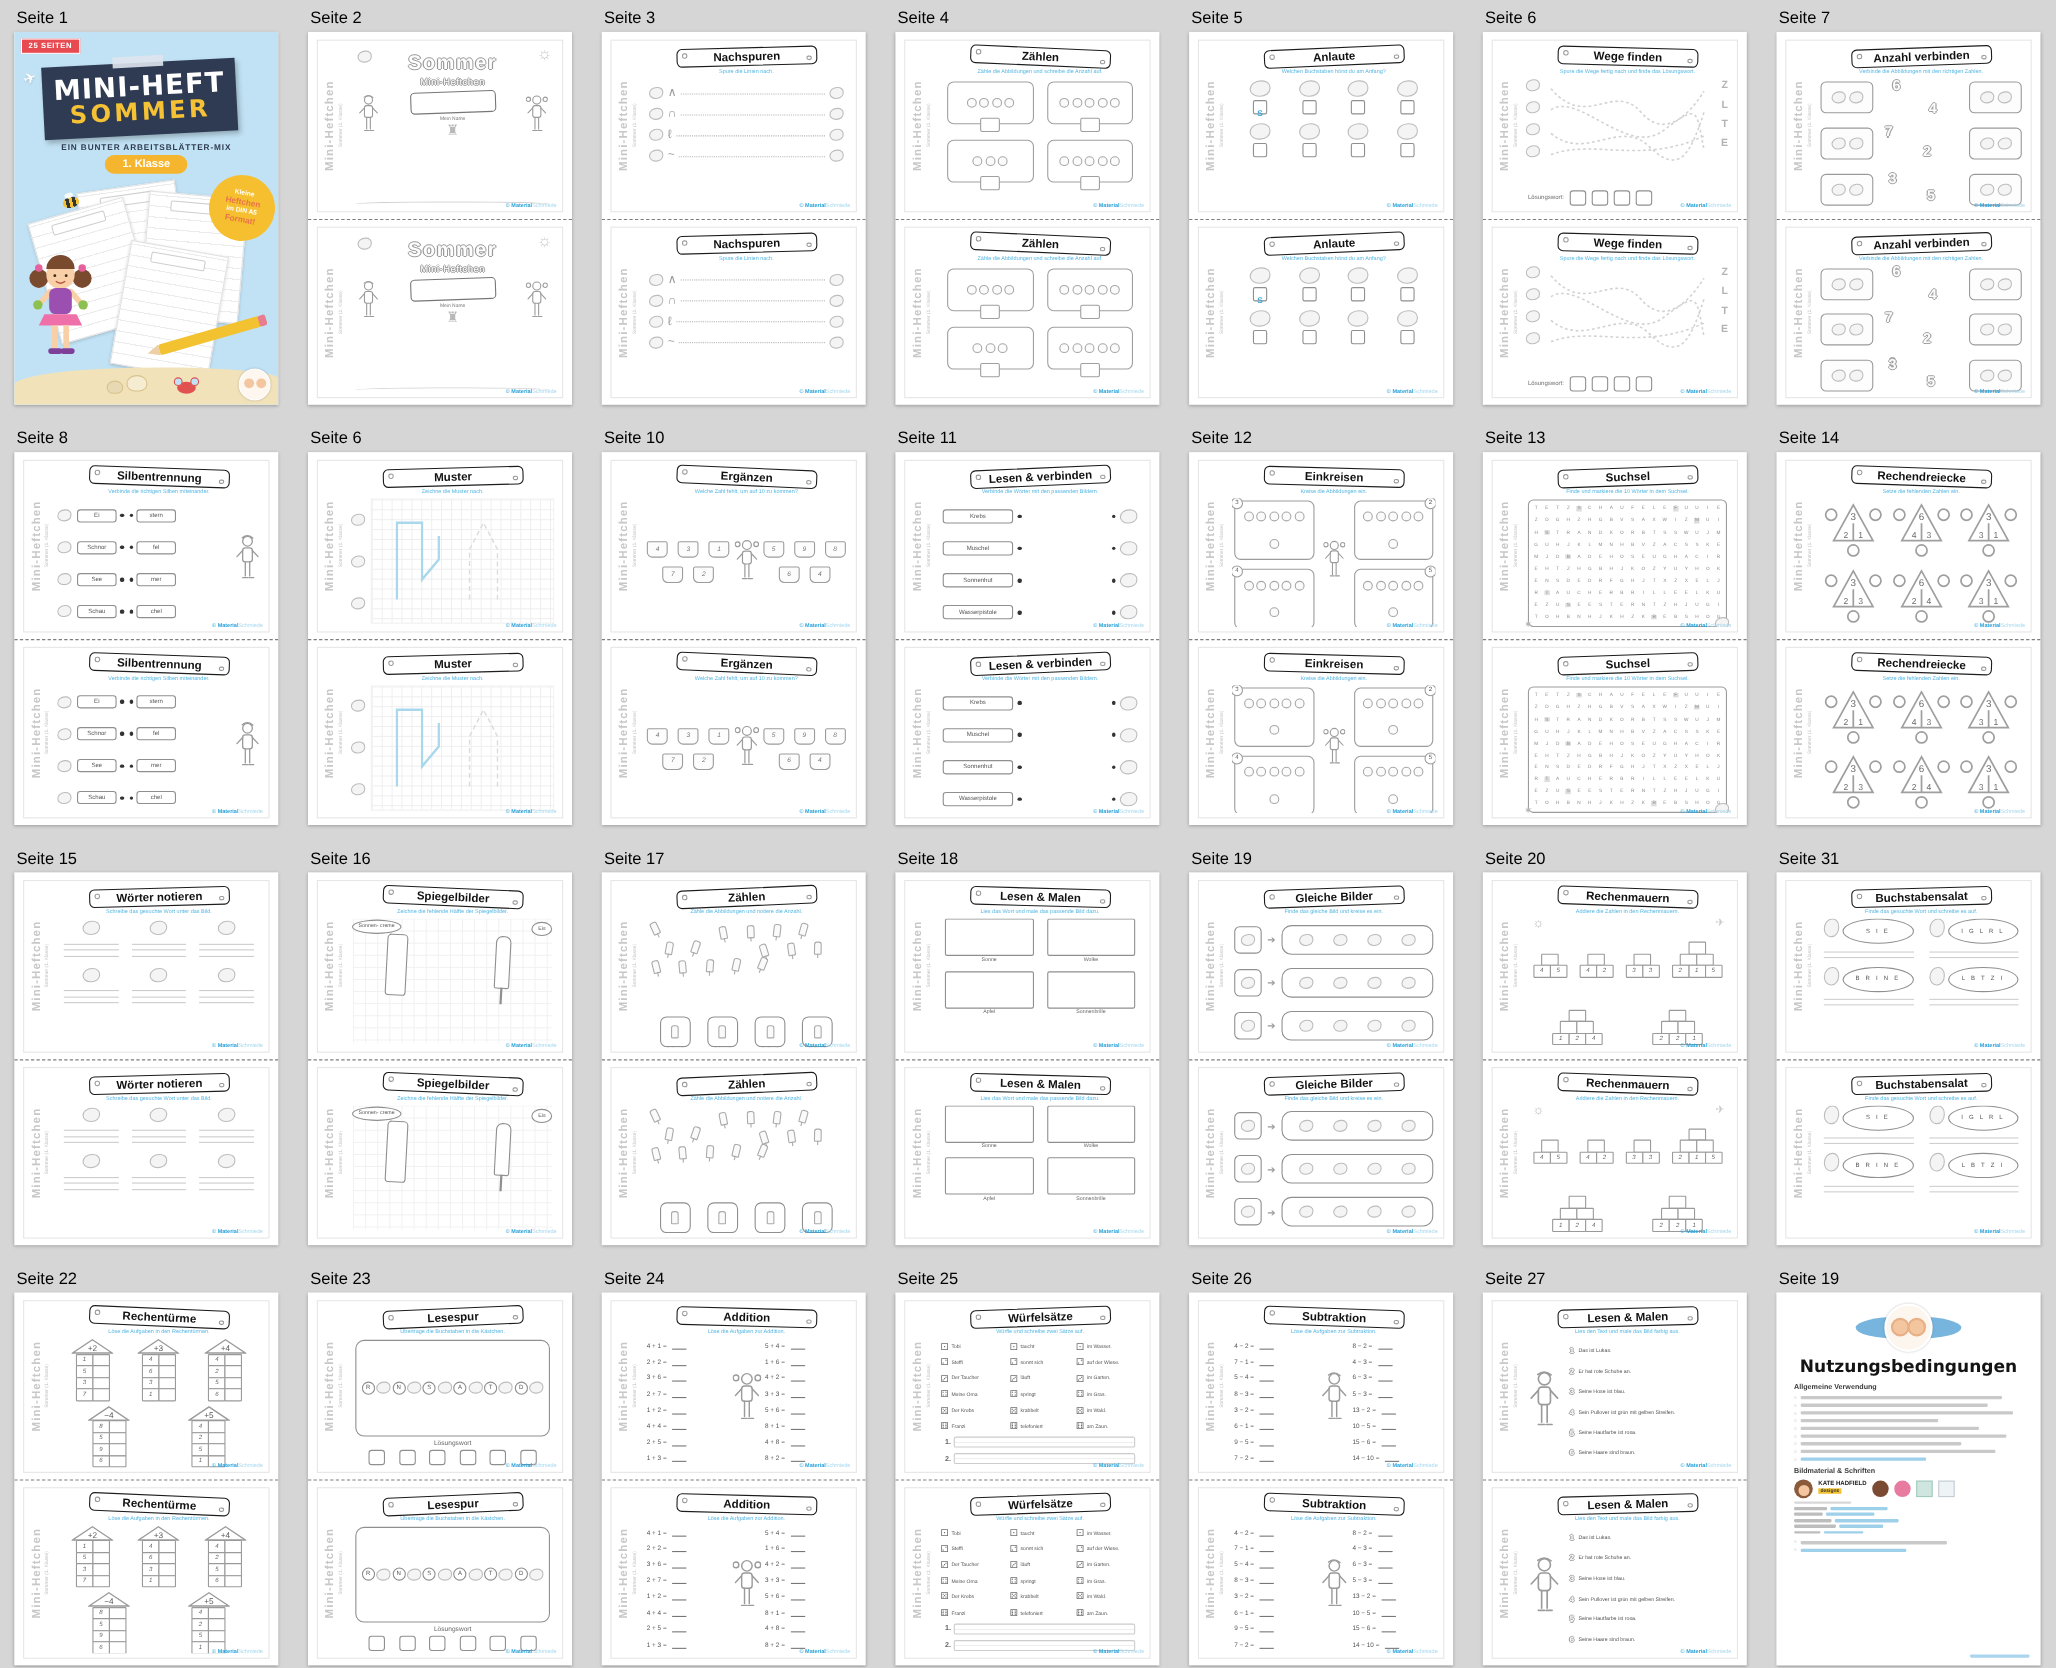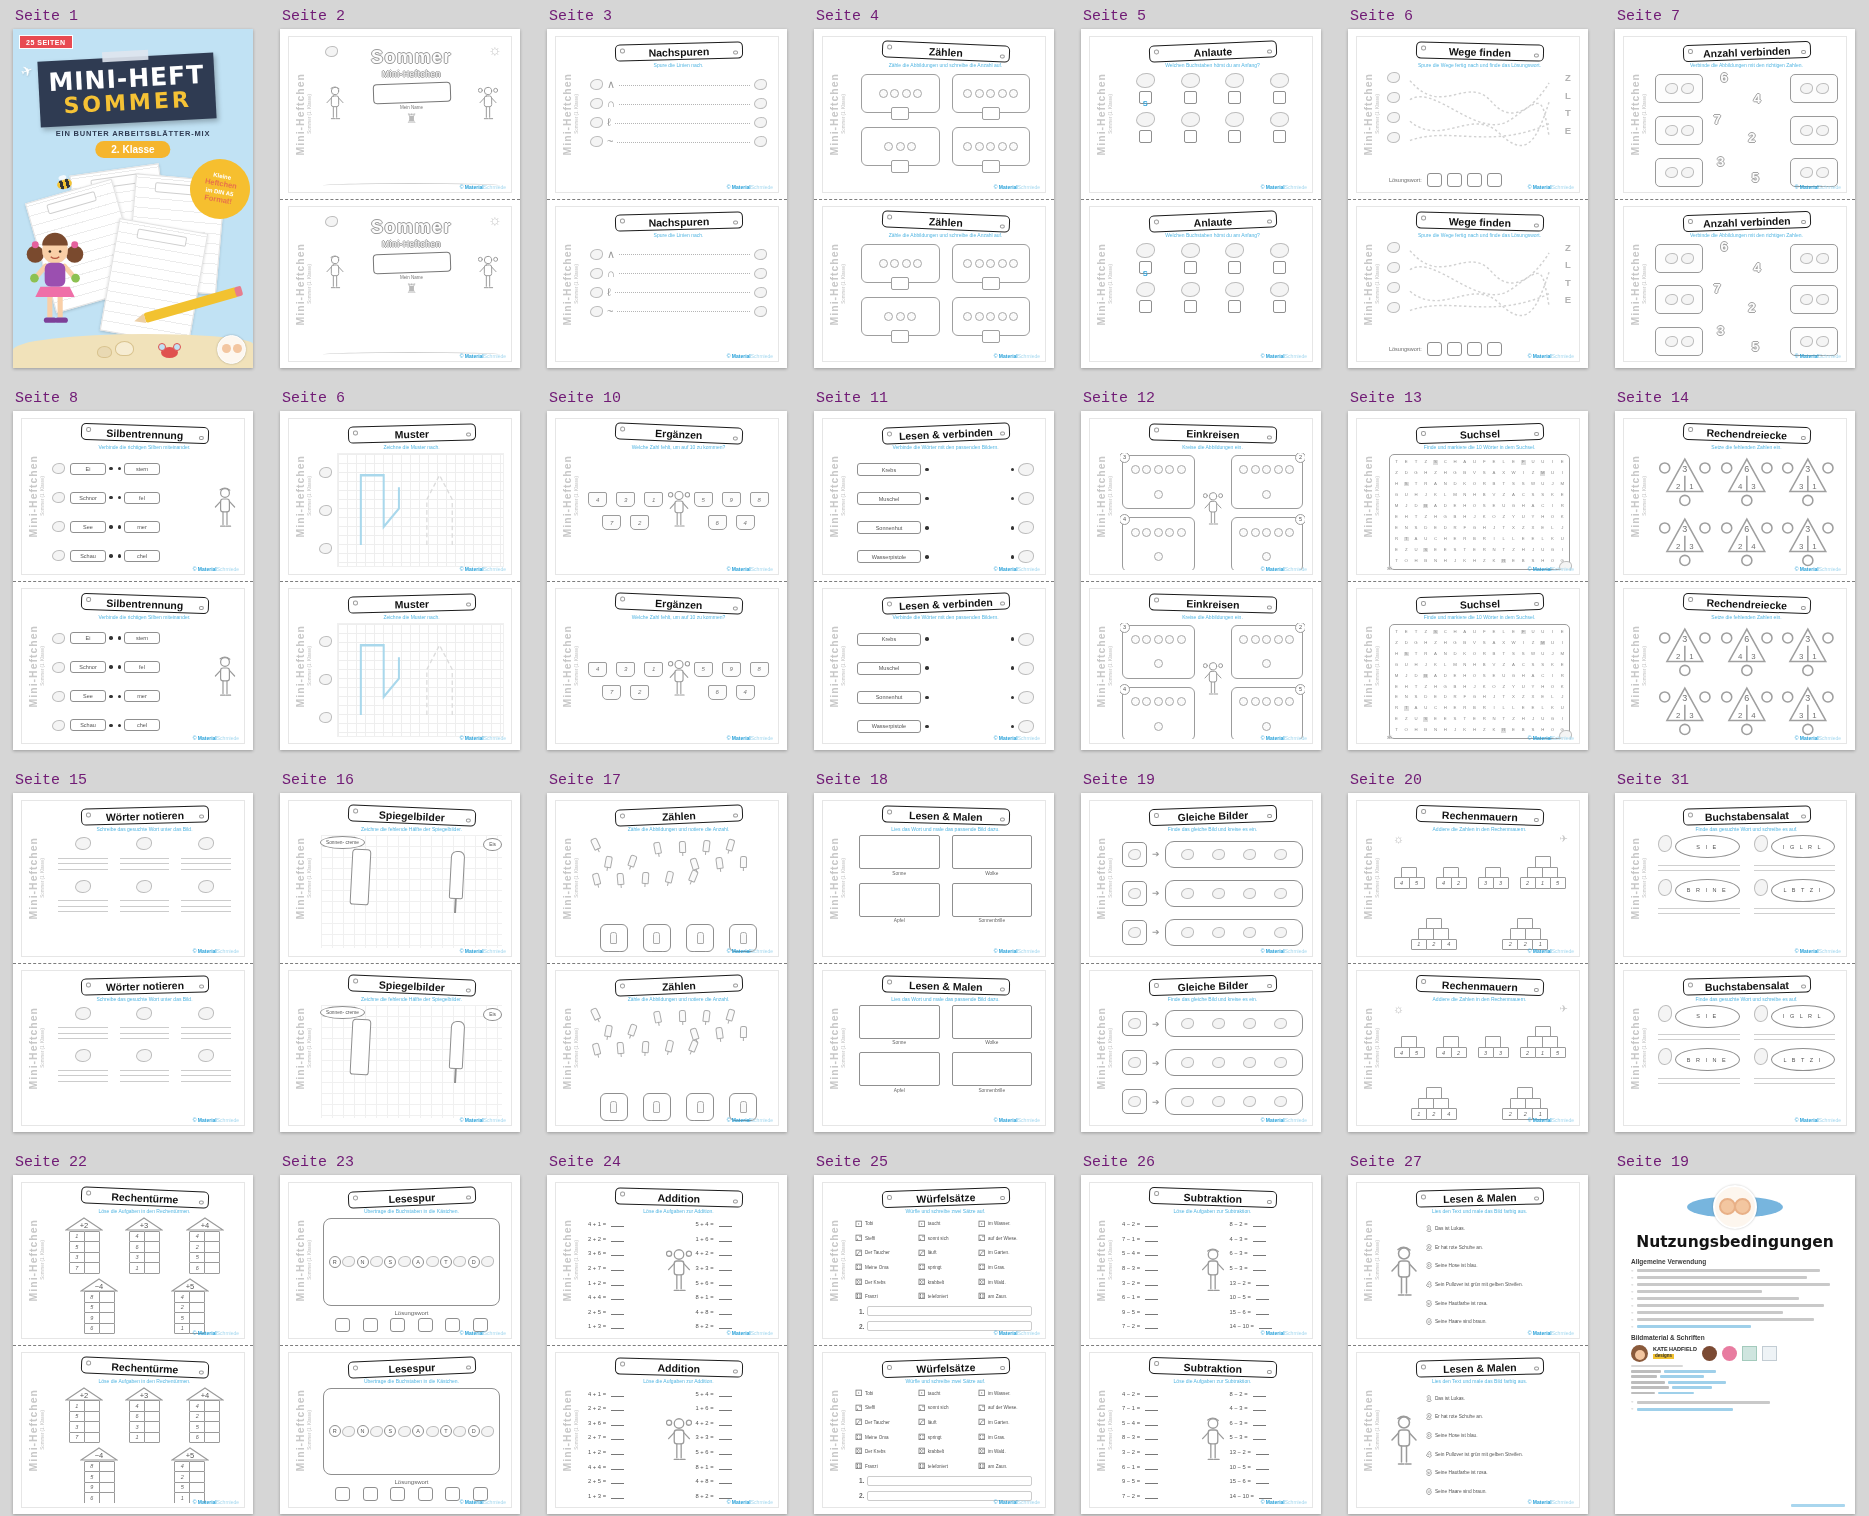--- a/index.html
+++ b/index.html
@@ -1,20 +1,20 @@
 <!DOCTYPE html>
 <html><head>
 <meta charset="utf-8">
 <style>
   html,body{margin:0;padding:0;width:1869px;height:1516px;overflow:hidden;
     background:#d6d6d6;font-family:"Liberation Sans",sans-serif;}
   #grid{display:grid;grid-template-columns:repeat(7,240px);column-gap:27px;row-gap:20px;
     padding:6px 0 0 13px;box-sizing:border-box;}
   .cell{width:240px;}
-  .plabel{font-size:15px;color:#701a75;margin:2px 0 4px 2px;font-family:Liberation Mono, monospace;}
+  .plabel{font-size:15px;color:#000000;margin:2px 0 4px 2px;font-family:Liberation Sans, sans-serif;}
   .thumb{width:240px;height:339px;background:#fff;position:relative;overflow:hidden;
     box-shadow:0 1px 3px rgba(0,0,0,.28);}
   .half{position:absolute;left:0;width:100%;height:50%;padding:7px 8px 6px;box-sizing:border-box;}
   .half.top{top:0}.half.bot{top:50%}
   .cut{position:absolute;top:50%;left:0;width:100%;border-top:1.5px dashed #7d7d7d;z-index:4;}
   .card{position:relative;width:100%;height:100%;border:1px solid #e6e6e6;display:flex;
     flex-direction:column;padding:4px 7px 4px 30px;box-sizing:border-box;overflow:hidden;}
   .side{position:absolute;left:1px;top:6px;bottom:6px;width:26px;display:flex;
     align-items:center;justify-content:center;}
   .side-main{writing-mode:vertical-rl;transform:rotate(180deg);font-size:10.5px;font-weight:bold;
@@ -324,21 +324,21 @@
           <span class="cs" style="left:64px;top:140px;transform:rotate(-8deg)"></span>
           <span class="cs" style="left:118px;top:148px;transform:rotate(5deg)"></span>
           <span class="cs" style="left:26px;top:160px;transform:rotate(-16deg)"></span>
           <span class="cs" style="left:96px;top:196px;transform:rotate(10deg)"></span>
           <div class="covplaque">
             <span class="tape"></span>
             <div class="covt1">MINI-HEFT</div>
             <div class="covt2">SOMMER</div>
           </div>
           <div class="covsub">EIN BUNTER ARBEITSBLÄTTER-MIX</div>
-          <div class="covpill">2. Klasse</div>
+          <div class="covpill">1. Klasse</div>
           <div class="covstick">
             <span class="w">Kleine</span>
             <span class="o">Heftchen</span>
             <span class="w">im DIN A5</span>
             <span class="o">Format!</span>
           </div>
           <span class="covbee"></span>
           <div class="covgirl"><svg width="60" height="114" viewBox="0 0 70 132">
               <circle cx="12" cy="30" r="10" fill="#7a4a2e"></circle>
               <circle cx="58" cy="30" r="10" fill="#7a4a2e"></circle>

